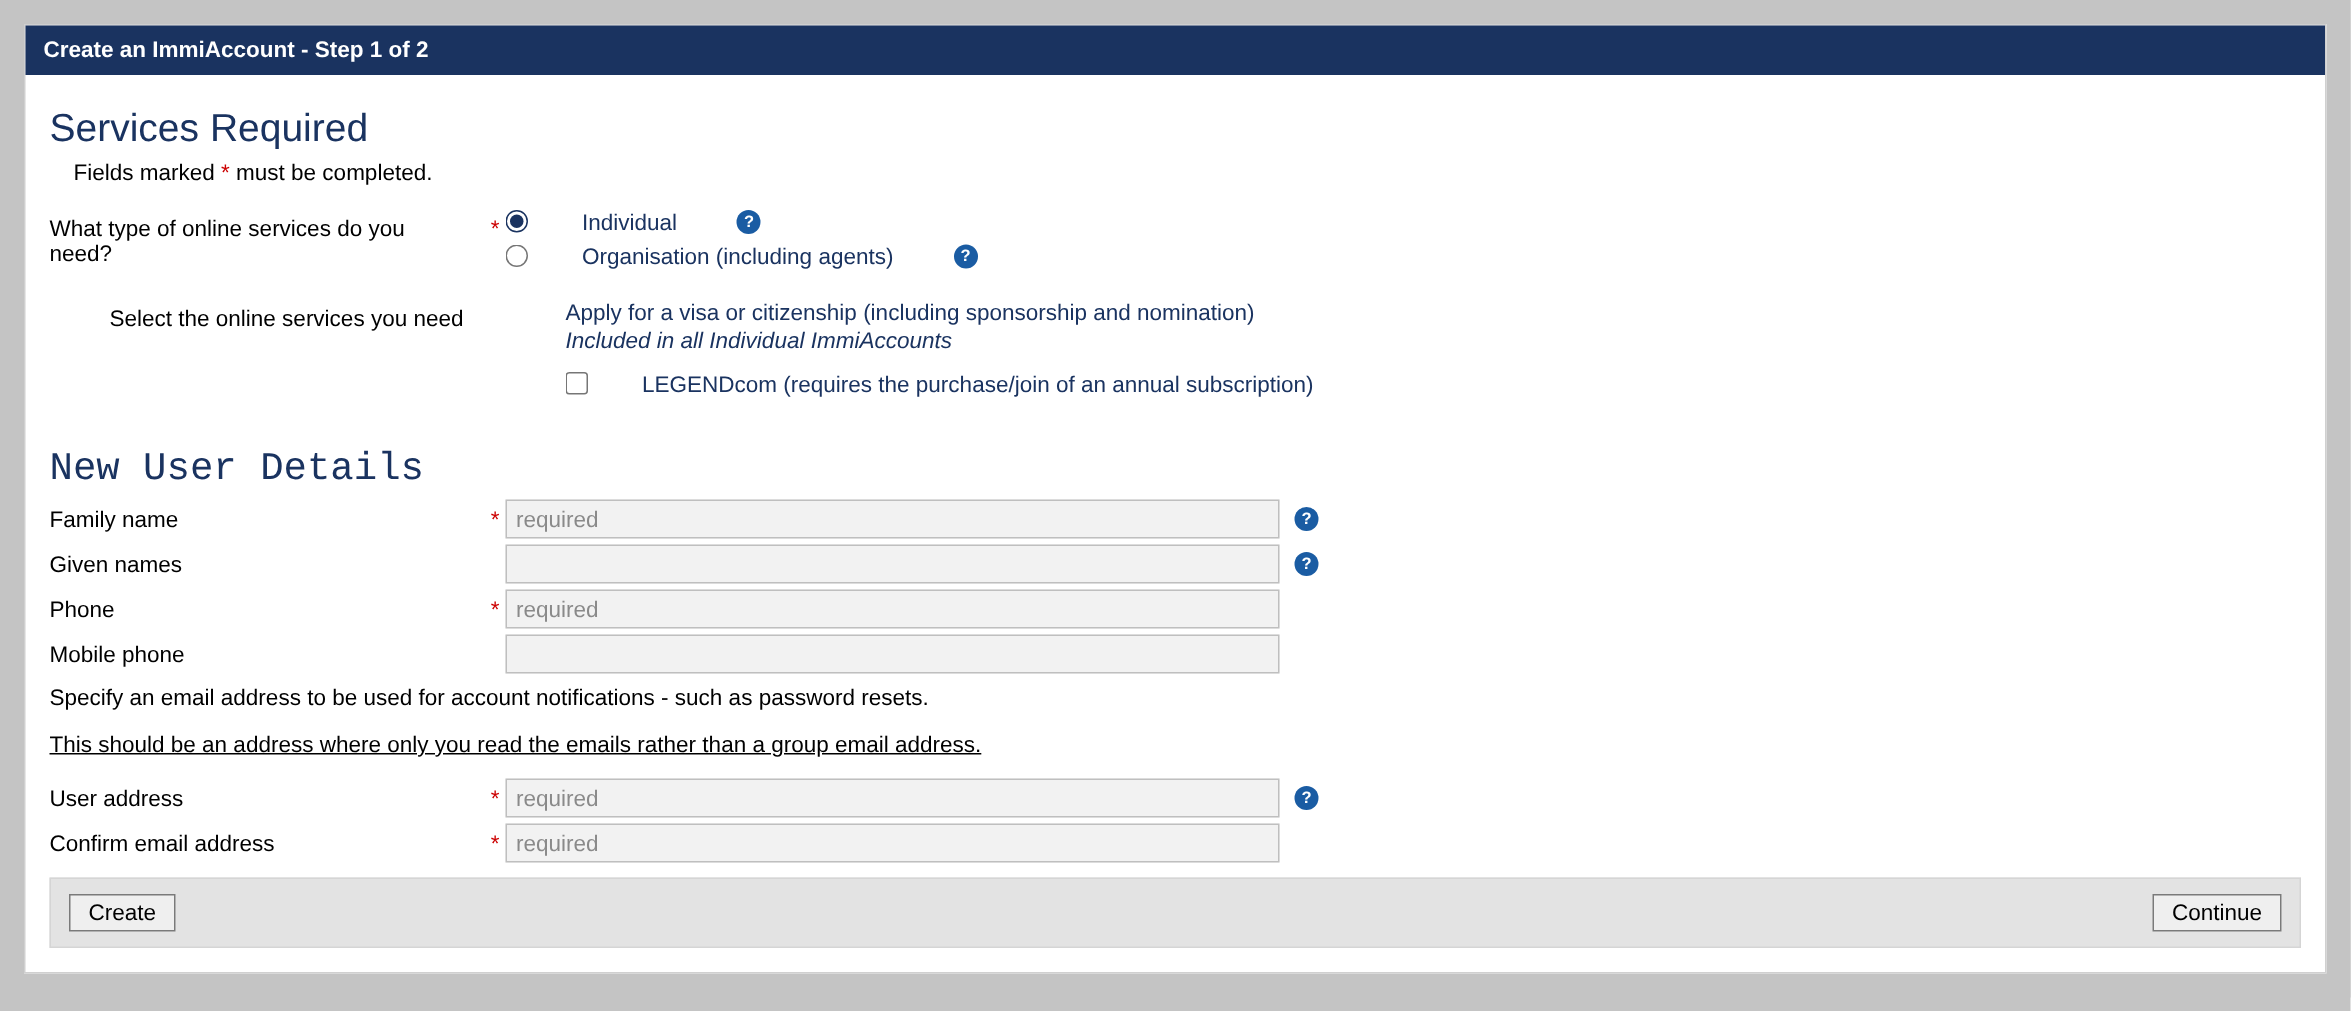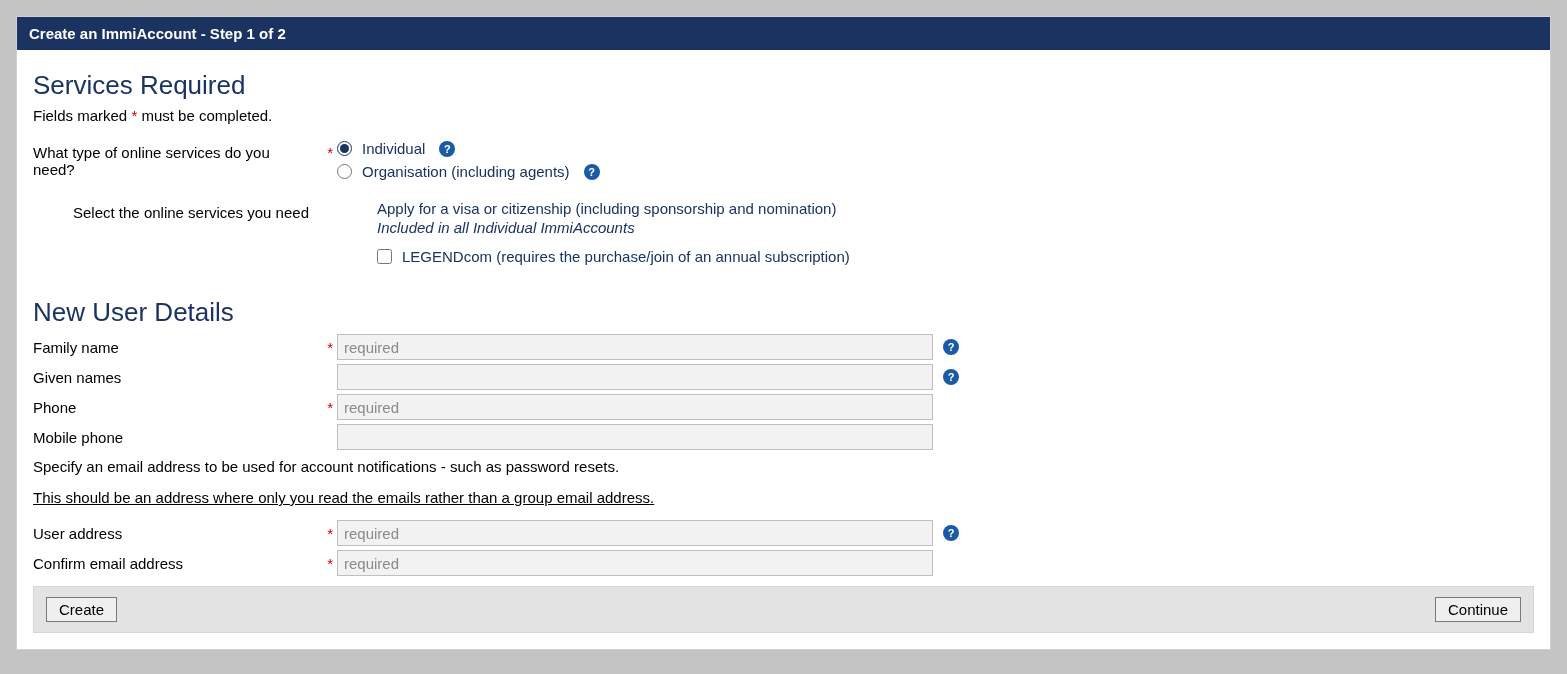--- a/index.html
+++ b/index.html
@@ -28,21 +28,21 @@
     padding: 10px 16px 16px 16px;
   }
   h2.section-title {
     color: #1a3360;
     font-weight: normal;
     font-size: 26px;
     margin: 10px 0 6px 0;
   }
   .hint {
     color: #000;
-    margin: 4px 0 16px 0;
+    margin: 4px 0 16px 16px;
   }
   .req-ast { color: #c00; }
   .form-row {
     display: flex;
     align-items: flex-start;
     margin-bottom: 6px;
   }
   .form-label {
     width: 290px;
     min-width: 290px;
@@ -55,23 +55,24 @@
     text-align: right;
     color: #c00;
     padding-top: 4px;
     padding-right: 4px;
   }
   .form-control-col {
     flex: 0 0 auto;
   }
   .radio-line, .check-line {
     display: flex;
-    align-items: center;
+    align-items: flex-start;
     margin-bottom: 6px;
     color: #1a3360;
+    gap: 26px;
   }
   .radio-line input[type=radio],
   .check-line input[type=checkbox] {
     margin: 0 10px 0 0;
     width: 15px; height: 15px;
     accent-color: #1a3360;
   }
   .radio-line label, .check-line label {
     margin-right: 8px;
   }
@@ -92,21 +93,21 @@
   .static-line {
     color: #1a3360;
     margin-bottom: 2px;
   }
   .static-sub {
     color: #1a3360;
     font-style: italic;
     margin-bottom: 12px;
   }
   .text-input {
-    width: 596px;
+    width: 516px;
     height: 26px;
     background: #f2f2f2;
     border: 1px solid #bfbfbf;
     padding: 2px 6px;
     font-size: 15px;
     color: #333;
   }
   .text-input::placeholder { color: #8a8a8a; }
   .input-row {
     display: flex;
@@ -192,21 +193,21 @@
         <div class="form-control-col">
           <div class="static-line">Apply for a visa or citizenship (including sponsorship and nomination)</div>
           <div class="static-sub">Included in all Individual ImmiAccounts</div>
           <div class="check-line">
             <input type="checkbox" style="">
             <label>LEGENDcom (requires the purchase/join of an annual subscription)</label>
           </div>
         </div>
       </div>
 
-      <h2 class="section-title" style="margin-top:26px;">New User Details</h2>
+      <h2 class="section-title" style="margin-top:26px;font-family:Liberation Mono, monospace;">New User Details</h2>
 
       <div class="input-row">
         <div class="input-label">Family name</div>
         <div class="input-req">*</div>
         <input class="text-input" type="text" placeholder="required" style="">
         <span class="help-icon after-input-help">?</span>
       </div>
 
       <div class="input-row">
         <div class="input-label">Given names</div>

